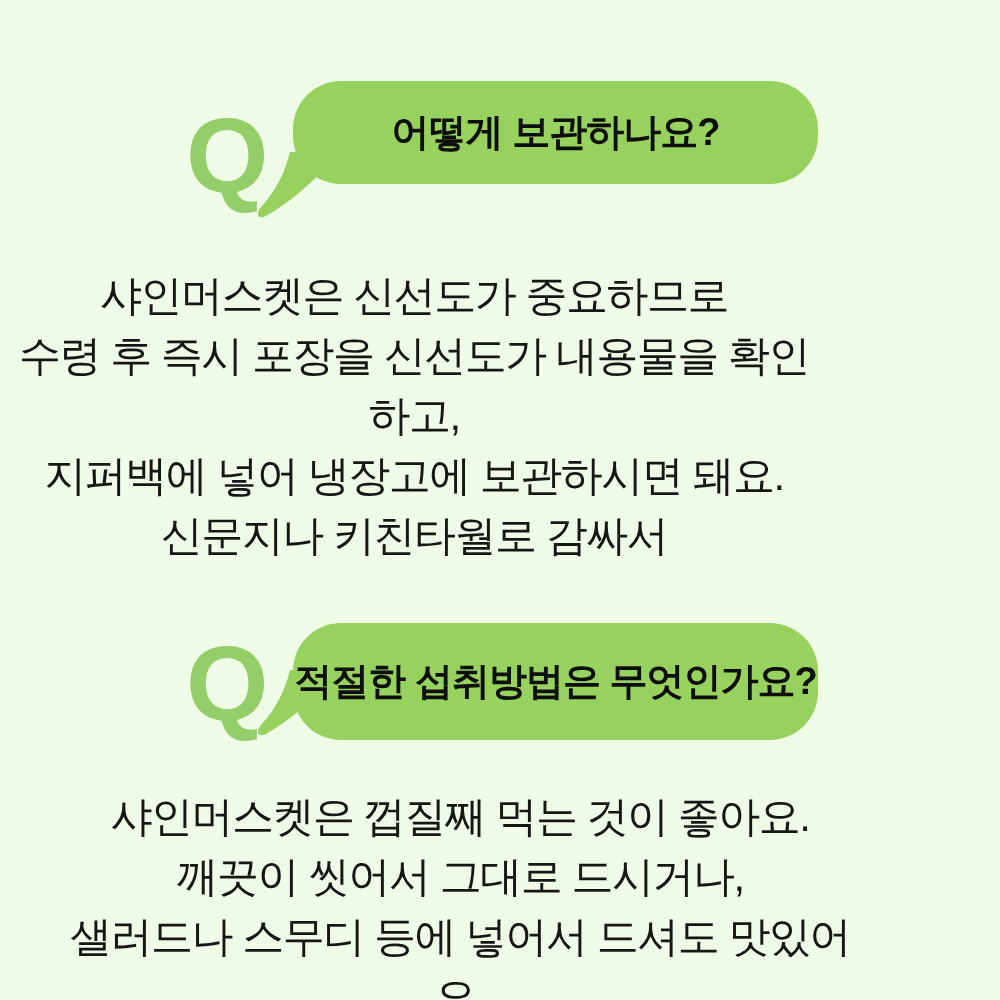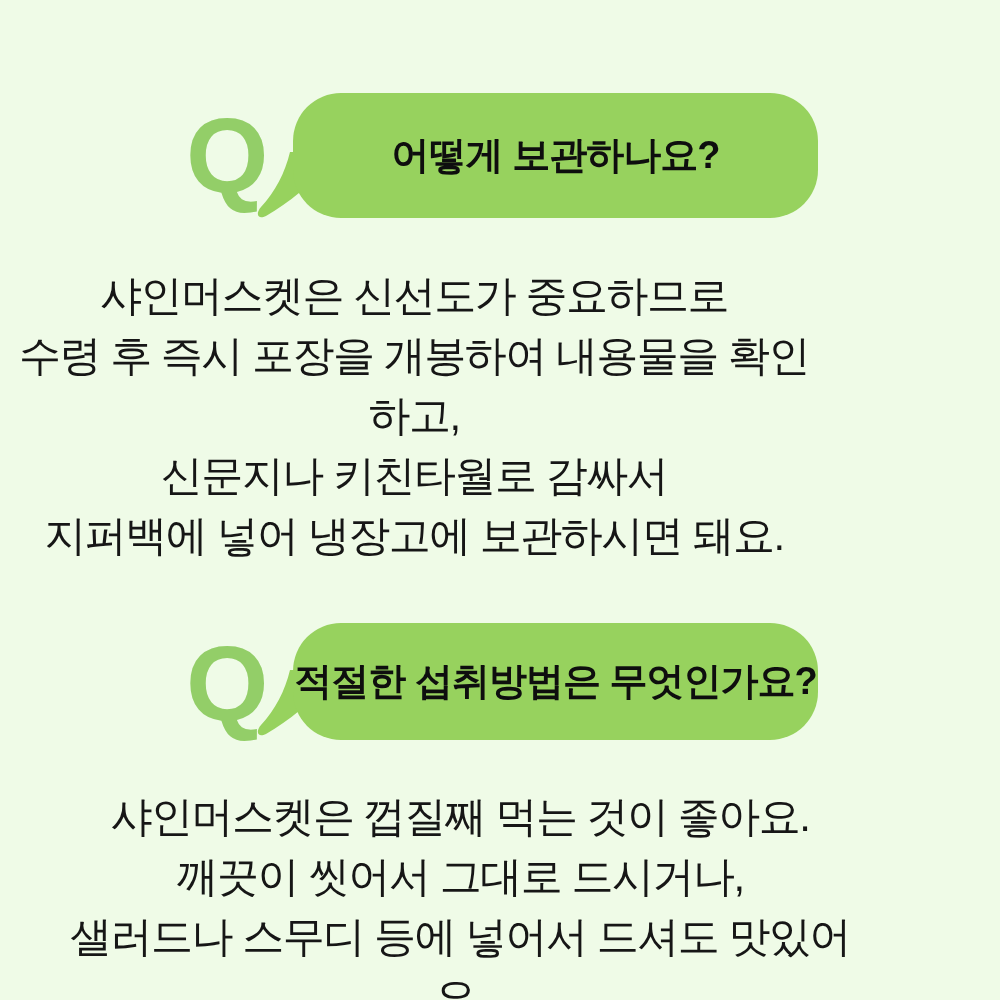--- a/index.html
+++ b/index.html
@@ -29,21 +29,21 @@
   .bubble {
     position: absolute;
     left: 293px;
     width: 525px;
     background: var(--bubble-green, #97D25E);
     border-radius: 48px;
     display: flex;
     align-items: center;
     justify-content: center;
   }
-  .bubble.b1 { top: 93px;  height: 125px; justify-content: center; }
+  .bubble.b1 { top: 81px;  height: 103px; justify-content: center; }
   .bubble.b2 { top: 623px; height: 117px;  }
 
   .bubble .q-text {
     font-size: 38px;
     font-weight: 700;
     color: var(--question-text, #0E0E0E);
     letter-spacing: -1px;
     white-space: nowrap;
   }
 
@@ -84,23 +84,23 @@
         <path d="M72 0 L34 0 C29 21 19 40 5 55 C-1 62 2 68 10 64 C33 51 56 31 72 13 Z"></path>
       </svg>
     </div>
 
     <div class="bubble b1">
       <span class="q-text">어떻게 보관하나요?</span>
     </div>
 
     <div class="answer a1">
       <div>샤인머스켓은 신선도가 중요하므로</div>
-      <div>수령 후 즉시 포장을 개봉하여 내용물을 확인하고,</div>
+      <div>수령 후 즉시 포장을 신선도가 내용물을 확인하고,</div>
+      <div>지퍼백에 넣어 냉장고에 보관하시면 돼요.</div>
       <div>신문지나 키친타월로 감싸서</div>
-      <div>지퍼백에 넣어 냉장고에 보관하시면 돼요.</div>
     </div>
   </div>
 
   <div>
     <div class="q-mark q2">Q</div>
 
     <div class="tail t2">
       <svg viewBox="0 0 76 68" xmlns="http://www.w3.org/2000/svg">
         <path d="M72 0 L34 0 C29 21 19 40 5 55 C-1 62 2 68 10 64 C33 51 56 31 72 13 Z"></path>
       </svg>

